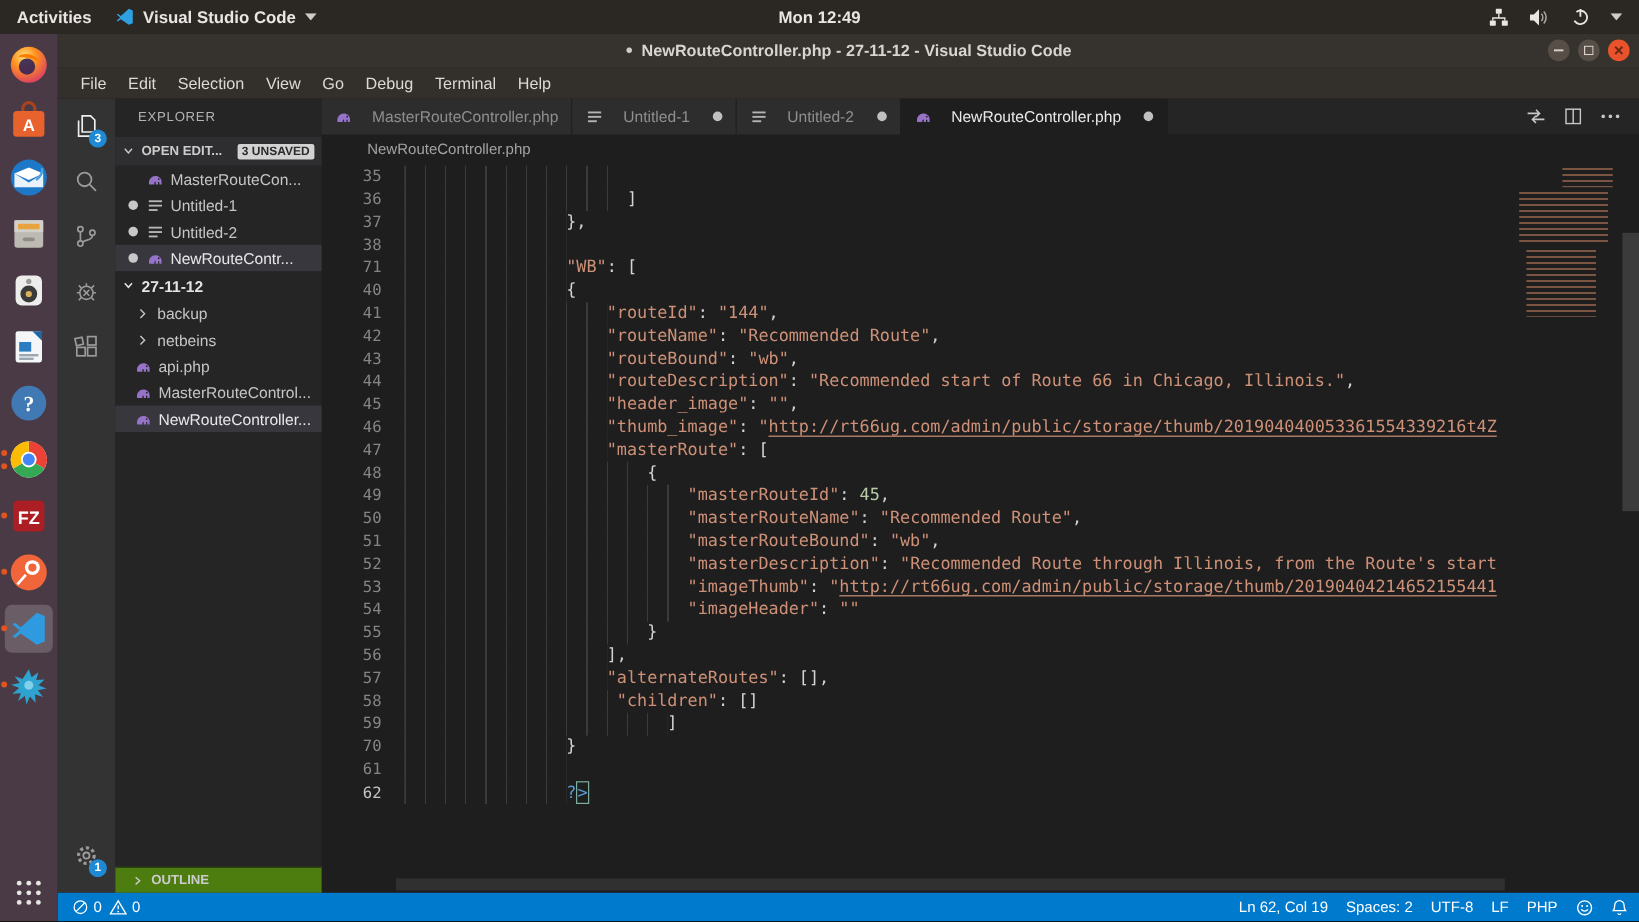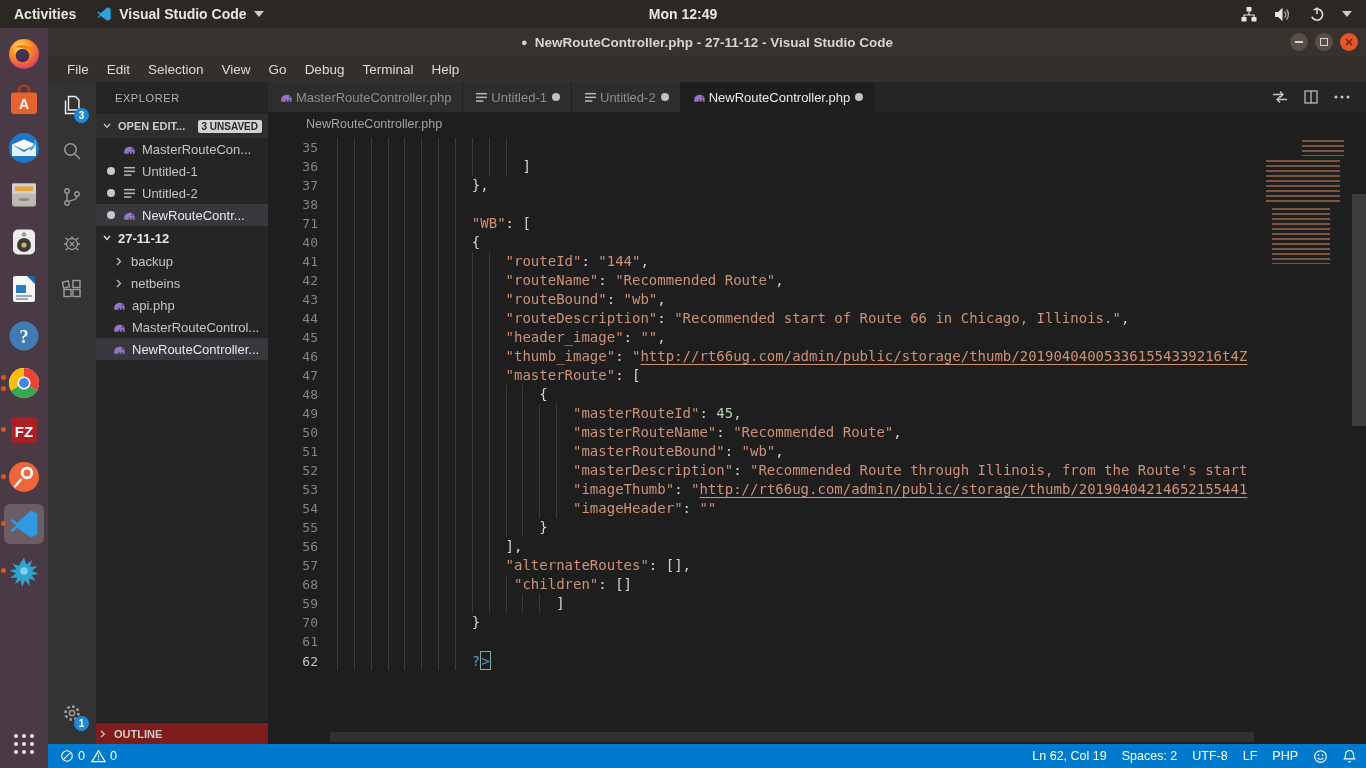--- a/index.html
+++ b/index.html
@@ -58,27 +58,27 @@
   .sb-section .grow{flex:1;}
   .unsaved-badge{background:#d2d2d2;color:#2b2b2b;font-size:10px;font-weight:700;padding:1px 4px;border-radius:2px;}
   .oe-row,.tree-row{height:22px;display:flex;align-items:center;gap:5px;padding-left:8px;white-space:nowrap;overflow:hidden;}
   .oe-row.selected,.tree-row.selected{background:#37373d;color:#e8e8e8;}
   .dot-slot{width:13px;display:flex;justify-content:center;flex:0 0 13px;}
   .mod-dot{width:8px;height:8px;border-radius:50%;background:#c8c8c8;}
   .ficon{width:15px;flex:0 0 15px;display:flex;justify-content:center;}
   .folder-header{height:24px;display:flex;align-items:center;gap:4px;padding-left:4px;font-weight:700;color:#e4e4e4;font-size:13px;}
   .tree-indent{padding-left:16px;}
   .chev{width:14px;flex:0 0 14px;display:flex;justify-content:center;color:#c5c5c5;}
-  #outline-header{position:absolute;left:0;right:0;bottom:0;height:22px;background:#7f1d1d;border-top:1px solid #1b1b1c;
-    display:flex;align-items:center;gap:4px;padding-left:0;font-size:11px;font-weight:700;color:#cccccc;text-align:right;}
+  #outline-header{position:absolute;left:0;right:0;bottom:0;height:22px;background:#4d7c0f;border-top:1px solid #1b1b1c;
+    display:flex;align-items:center;gap:4px;padding-left:12px;font-size:11px;font-weight:700;color:#cccccc;text-align:right;}
 
   
   #editor{position:absolute;left:268px;top:82px;right:0;bottom:24px;background:#1e1e1e;z-index:5;}
   #tabbar{height:30px;background:#252526;display:flex;align-items:stretch;}
-  .tab{display:flex;align-items:center;gap:2px;padding:0 11px;background:#2d2d2d;color:#8f8f8f;
+  .tab{display:flex;align-items:center;gap:16px;padding:0 11px;background:#2d2d2d;color:#8f8f8f;
     border-right:1px solid #1e1e1e;font-size:13px;white-space:nowrap;justify-content:center;}
   .tab.active{background:#1e1e1e;color:#e9e9e9;}
   .tab .tab-dot{width:8px;height:8px;border-radius:50%;background:#c0c0c0;margin-left:3px;}
   .tab-actions{margin-left:auto;display:flex;align-items:center;gap:16px;padding-right:16px;color:#c7c7c7;}
   #breadcrumb{height:24px;display:flex;align-items:center;gap:6px;padding-left:17px;color:#a3a3a3;font-size:12.5px;}
 
   
   #code{position:absolute;left:0;top:54px;right:0;bottom:0;overflow:hidden;
     font-family:"DejaVu Sans Mono", monospace;font-size:14px;line-height:19px;}
   .codewrap{position:absolute;left:0;top:2px;right:110px;overflow:hidden;}
@@ -575,21 +575,21 @@
           <div class="cl"><span class="ln">48</span><span class="lead" style="width: 24ch;"></span><span class="pun">{</span></div>
           <div class="cl"><span class="ln">49</span><span class="lead" style="width: 28ch;"></span><span class="str">"masterRouteId"</span><span class="pun">: </span><span class="num">45</span><span class="pun">,</span></div>
           <div class="cl"><span class="ln">50</span><span class="lead" style="width: 28ch;"></span><span class="str">"masterRouteName"</span><span class="pun">: </span><span class="str">"Recommended Route"</span><span class="pun">,</span></div>
           <div class="cl"><span class="ln">51</span><span class="lead" style="width: 28ch;"></span><span class="str">"masterRouteBound"</span><span class="pun">: </span><span class="str">"wb"</span><span class="pun">,</span></div>
           <div class="cl"><span class="ln">52</span><span class="lead" style="width: 28ch;"></span><span class="str">"masterDescription"</span><span class="pun">: </span><span class="str">"Recommended Route through Illinois, from the Route's start</span></div>
           <div class="cl"><span class="ln">53</span><span class="lead" style="width: 28ch;"></span><span class="str">"imageThumb"</span><span class="pun">: </span><span class="str">"</span><span class="url">http://rt66ug.com/admin/public/storage/thumb/20190404214652155441</span></div>
           <div class="cl"><span class="ln">54</span><span class="lead" style="width: 28ch;"></span><span class="str">"imageHeader"</span><span class="pun">: </span><span class="str">""</span></div>
           <div class="cl"><span class="ln">55</span><span class="lead" style="width: 24ch;"></span><span class="pun">}</span></div>
           <div class="cl"><span class="ln">56</span><span class="lead" style="width: 20ch;"></span><span class="pun">],</span></div>
           <div class="cl"><span class="ln">57</span><span class="lead" style="width: 20ch;"></span><span class="str">"alternateRoutes"</span><span class="pun">: [],</span></div>
-          <div class="cl"><span class="ln">68</span><span class="lead" style="width: 21ch;"></span><span class="str">"children"</span><span class="pun">: []</span></div>
+          <div class="cl"><span class="ln">58</span><span class="lead" style="width: 21ch;"></span><span class="str">"children"</span><span class="pun">: []</span></div>
           <div class="cl"><span class="ln">59</span><span class="lead" style="width: 26ch;"></span><span class="pun">]</span></div>
           <div class="cl"><span class="ln">70</span><span class="lead" style="width: 16ch;"></span><span class="pun">}</span></div>
           <div class="cl"><span class="ln">61</span><span class="lead" style="width: 16ch;"></span></div>
           <div class="cl cursorline"><span class="ln">62</span><span class="lead" style="width: 16ch;"></span><span class="php">?</span><span class="cur">&gt;</span></div>
         </div>
       <div id="minimap">
         <div class="mm-block mm1"></div>
           <div class="mm-block mm2"></div>
           <div class="mm-block mm3"></div>
       </div>

